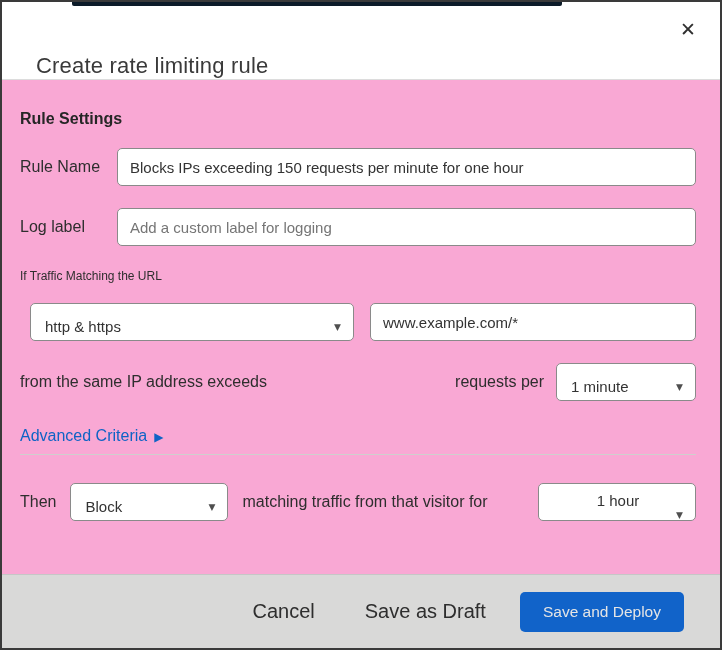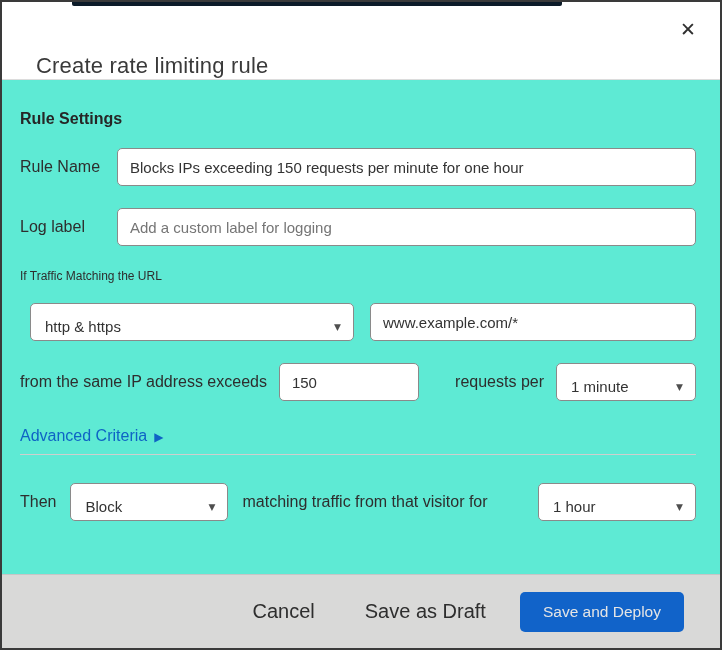--- a/index.html
+++ b/index.html
@@ -37,21 +37,21 @@
   }
   .close-btn {
     margin-left: auto; margin-bottom: auto; margin-top: 14px;
     background: none; border: none; cursor: pointer;
     font-size: 19px; color: #2f2f2f; line-height: 1;
     padding: 4px 6px; font-family: "DejaVu Sans", sans-serif;
   }
   
   .body {
     flex: 1 1 auto;
-    background: #5eead4;
+    background: #f9a8d4;
     padding: 16px 24px 0 18px;
   }
   .section-heading {
     margin-top: 14px;
     font-size: 16px; font-weight: 700; color: #262626;
   }
   .row { display: flex; align-items: center; }
   .field-row { margin-top: 20px; }
   .field-row + .field-row { margin-top: 22px; }
   .field-label {
@@ -173,21 +173,20 @@
     <div class="row scheme-row">
       <div class="select-box w-scheme">
         <span>http &amp; https</span>
         <span class="caret">▼</span>
       </div>
       <input class="text-input grow" type="text" value="www.example.com/*" style="">
     </div>
 
     <div class="row threshold-row">
       <span class="inline-text">from the same IP address exceeds</span>
-      <input class="text-input w-small" type="text" value="150" style="">
       <span class="inline-text push-right">requests per</span>
       <div class="select-box w-small">
         <span>1 minute</span>
         <span class="caret">▼</span>
       </div>
     </div>
 
     <a class="advanced-link">
       <span>Advanced Criteria</span>
       <span class="arrow">▶</span>
@@ -195,21 +194,21 @@
 
     <hr class="divider">
 
     <div class="row then-row">
       <span class="inline-text prefix">Then</span>
       <div class="select-box w-med">
         <span>Block</span>
         <span class="caret">▼</span>
       </div>
       <span class="inline-text middle">matching traffic from that visitor for</span>
-      <div class="select-box w-med" style="margin-left:auto;">
+      <div class="select-box w-med" style="margin-left:auto;flex-direction:column;">
         <span>1 hour</span>
         <span class="caret">▼</span>
       </div>
     </div>
   </div>
 
   <div class="footer">
     <button class="text-btn cancel">Cancel</button>
     <button class="text-btn draft">Save as Draft</button>
     <button class="primary-btn">Save and Deploy</button>

